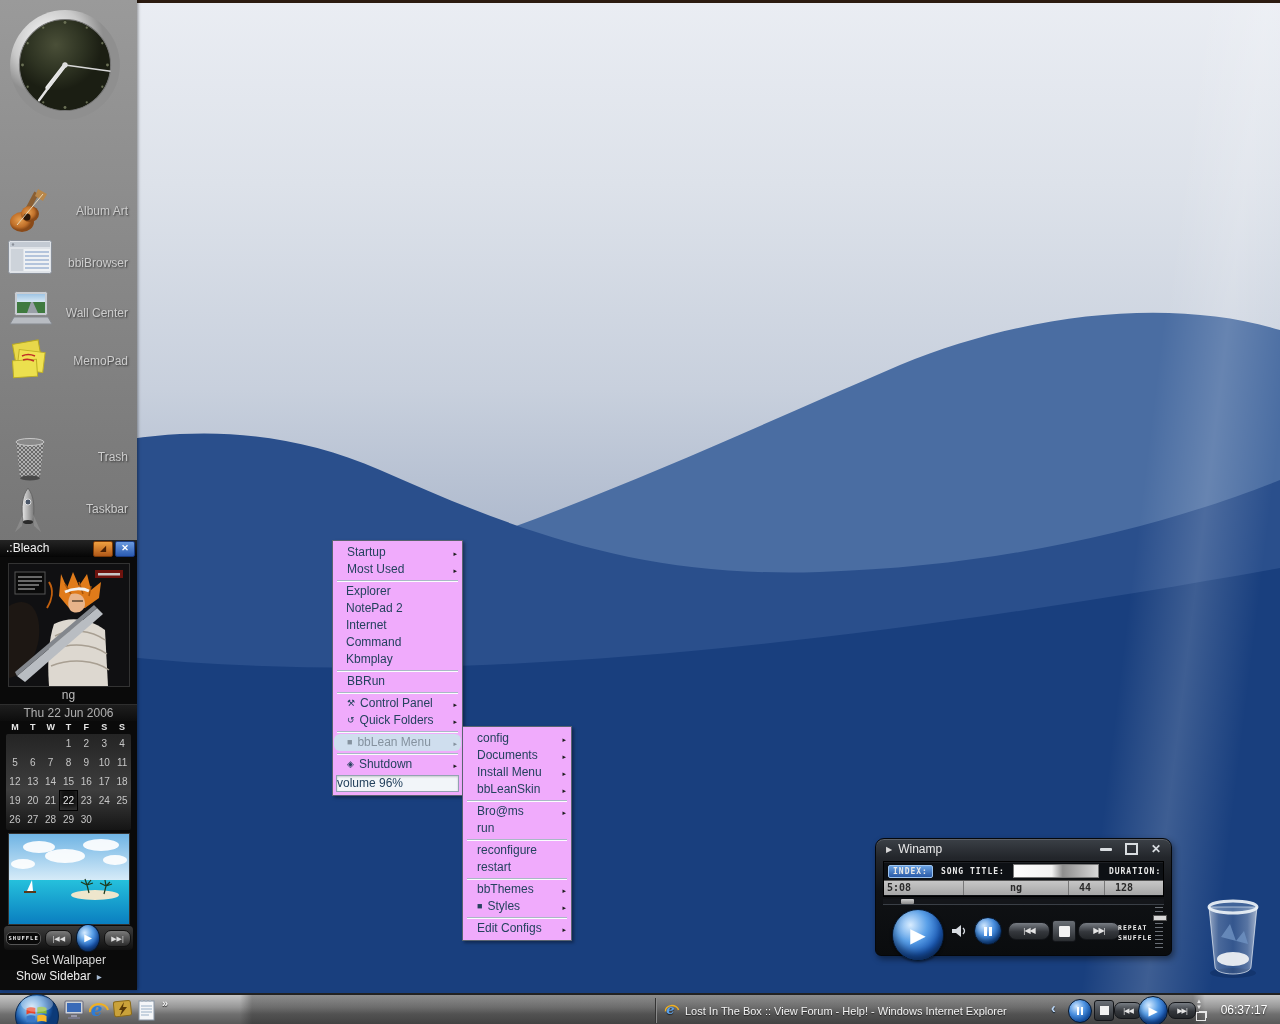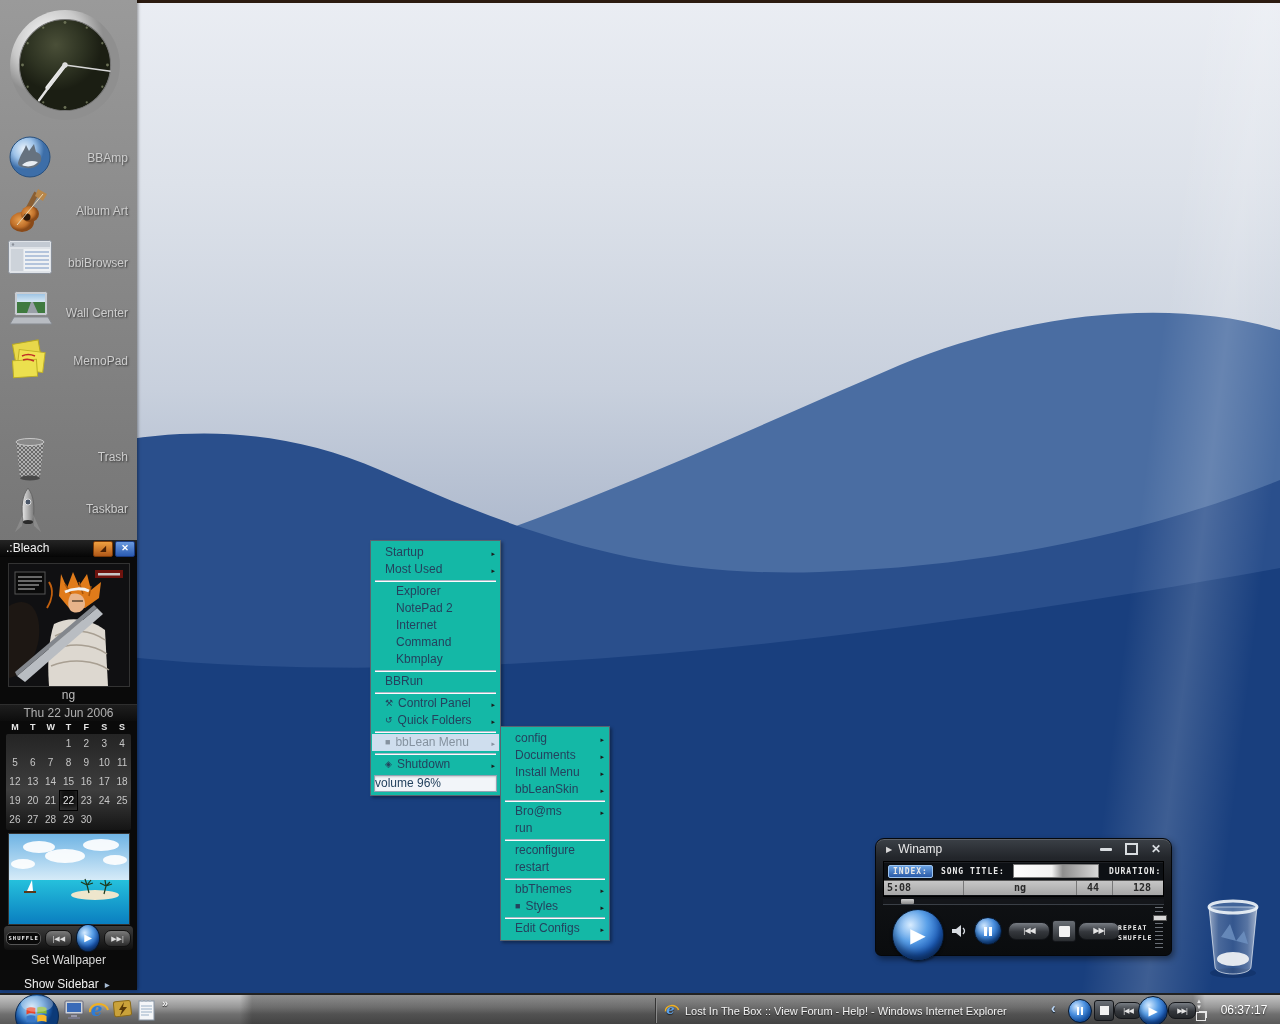--- a/index.html
+++ b/index.html
@@ -46,32 +46,32 @@
   .sb-shuffle{width:40px;height:11px;background:#090909;border:1px solid #555;border-radius:5px;color:#eee;
     font:bold 5.5px "DejaVu Sans Mono",monospace;letter-spacing:1px;line-height:11px;text-align:center;}
   .pill{height:15px;border-radius:7px;background:linear-gradient(180deg,#7a7a7a,#2a2a2a);border:1px solid #111;
     color:#ddd;font-size:7px;line-height:15px;text-align:center;}
   .sb-prev,.sb-next{width:30px;}
   .sb-play{width:26px;height:26px;border-radius:50%;border:1px solid #061830;
     background:radial-gradient(circle at 35% 30%,#d8ecff,#5aa0e8 35%,#1a5ab8 65%,#0a2a66);
     color:#fff;font-size:10px;line-height:26px;text-align:center;box-shadow:inset 0 -3px 5px rgba(0,0,0,.4);}
   .bl-setwall{position:absolute;left:0;top:413px;width:137px;text-align:center;color:#d6d6d6;font-size:12px;}
   .bl-showside{position:absolute;left:0;top:430px;width:137px;height:20px;background:#0c0c0c;color:#f0f0f0;
-    font-size:12px;line-height:28px;padding-left:24px;box-sizing:border-box;}
+    font-size:12px;line-height:13px;padding-left:16px;box-sizing:border-box;}
   .bl-showside .arr{color:#a8bcd4;font-size:10px;margin-left:6px;}
   
-  .menu{position:absolute;background:#14b8a6;border:1px solid #5a6470;box-shadow:2px 2px 3px rgba(0,0,0,.35);
-    padding:3px 1px;font-size:12px;color:#24425e;margin-left:38px;}
+  .menu{position:absolute;background:#f0abfc;border:1px solid #5a6470;box-shadow:2px 2px 3px rgba(0,0,0,.35);
+    padding:3px 1px;font-size:12px;color:#24425e;}
   #root-menu{left:332px;top:540px;width:127px;}
   #bblean-submenu{left:462px;top:726px;width:106px;}
   .menu-item{position:relative;height:17px;line-height:17px;padding:0 13px;white-space:nowrap;}
-  .menu-item.indent{padding-left:24px;}
+  .menu-item.indent{padding-left:12px;}
   .mi-icon{font-size:9px;margin-right:5px;vertical-align:1px;}
   .mi-arrow{position:absolute;right:4px;top:1px;font-size:7px;color:#1c1c1c;}
-  .menu-item.highlight{background:#cfdeee;color:#85929f;}
+  .menu-item.highlight{background:#cfdeee;color:#85929f;border-radius:6px;}
   .menu-item.highlight .mi-arrow{color:#85929f;}
   .menu-sep{height:1px;background:#aab8c6;margin:2px 3px;box-shadow:0 1px 0 #fbfcfe;}
   .menu-item.boxed{border:1px solid #93a2b2;margin:2px 2px 0;text-align:left;height:15px;line-height:15px;
     background:#f2f5f9;box-shadow:inset 0 1px 2px rgba(0,0,0,.18);padding:0;}
   
   .winamp{position:absolute;left:875px;top:838px;width:297px;height:118px;border:1px solid #05070a;
     border-radius:9px 9px 6px 6px;box-sizing:border-box;
     background:linear-gradient(180deg,#3b4047 0%,#23262b 16%,#101215 45%,#0a0c0e 100%);
     box-shadow:inset 0 1px 0 rgba(255,255,255,.18),2px 3px 6px rgba(0,0,0,.45);}
   .wa-title{height:20px;display:flex;align-items:center;color:#e8e8e8;font-size:12px;padding:0 10px;}
@@ -88,21 +88,21 @@
     padding:1px 4px;margin:0 8px 0 4px;}
   .wa-bar{width:84px;height:12px;margin-left:8px;border:1px solid #777;
     background:linear-gradient(90deg,#fdfdfd,#f2f2f2 45%,#8e8e8e 58%,#d8d8d8);}
   .wa-dur{margin-left:10px;}
   .wa-r2{display:flex;height:14px;background:linear-gradient(180deg,#c6c6c6,#a6a6a6);
     font:bold 10px "DejaVu Sans Mono",monospace;color:#2a2a2a;border-top:1px solid #555;}
   .wa-r2 span{display:block;line-height:14px;}
   .c-time{flex:0 0 76px;padding-left:3px;border-right:1px solid #777;}
   .c-track{flex:1;text-align:center;border-right:1px solid #777;}
   .c-khz{flex:0 0 32px;text-align:center;padding-right:3px;border-right:1px solid #777;}
-  .c-kbps{flex:0 0 38px;text-align:right;padding-right:12px;}
+  .c-kbps{flex:0 0 38px;text-align:center;padding-right:20px;}
   .wa-seek{position:absolute;left:7px;right:7px;top:60px;height:5px;background:#14161a;
     border-bottom:1px solid #3a3f46;}
   .wa-seek-h{position:absolute;left:18px;top:0;width:13px;height:5px;
     background:linear-gradient(180deg,#cfcfcf,#8a8a8a);border-radius:1px;}
   .wa-play{position:absolute;left:16px;top:70px;width:50px;height:50px;border-radius:50%;border:1px solid #061830;
     background:radial-gradient(circle at 35% 30%,#d8ecff,#5aa0e8 35%,#1a5ab8 65%,#0a2a66);
     box-shadow:inset 0 -6px 8px rgba(0,0,0,.45),0 1px 3px rgba(0,0,0,.6);
     color:#fff;text-align:center;line-height:50px;font-size:20px;}
   .wa-spk{position:absolute;left:74px;top:84px;}
   .wa-pause{position:absolute;left:98px;top:78px;width:26px;height:26px;border-radius:50%;border:1px solid #061830;
@@ -204,37 +204,20 @@
           <circle cx="19" cy="76" r="1.1"></circle>
           <circle cx="34" cy="91" r="1.1"></circle>
       </g>
       <line x1="55" y1="55" x2="38" y2="77" stroke="#ececec" stroke-width="4" stroke-linecap="round"></line>
       <line x1="55" y1="55" x2="30" y2="89" stroke="#e2e2e2" stroke-width="2.4" stroke-linecap="round"></line>
       <line x1="55" y1="55" x2="99" y2="61" stroke="#d8d8d8" stroke-width="1.3"></line>
       <circle cx="55" cy="55" r="2.6" fill="#ddd"></circle>
     </svg>
   </div>
 
-  <div class="dock-item" style="top:133px">
-    <span class="dock-icon">
-      <svg width="44" height="44" viewBox="0 0 44 44">
-        <defs>
-            <radialGradient id="g_wolf" cx="35%" cy="30%">
-              <stop offset="0%" stop-color="#eaf3fc"></stop>
-              <stop offset="55%" stop-color="#9dc2e8"></stop>
-              <stop offset="100%" stop-color="#3d6ea8"></stop>
-            </radialGradient>
-          </defs>
-        <circle cx="22" cy="22" r="20" fill="url(#g_wolf)" stroke="#28507e"></circle>
-        <path d="M10,28 C12,20 16,16 18,10 L21,16 L26,9 L28,17 C32,18 34,21 33,26 C30,32 24,34 18,33 C13,32 10,31 10,28 Z" fill="#66727f"></path>
-        <path d="M14,30 C18,26 24,25 30,27 C27,31 20,33 14,30 Z" fill="#e8edf2"></path>
-      </svg>
-    </span>
-    <span class="dock-label">BBAmp</span>
-  </div>
 
   <div class="dock-item" style="top:186px">
     <span class="dock-icon">
       <svg width="44" height="46" viewBox="0 0 44 46">
         <defs>
             <radialGradient id="g_gtr" cx="40%" cy="40%">
               <stop offset="0%" stop-color="#e8a050"></stop>
               <stop offset="70%" stop-color="#c0702a"></stop>
               <stop offset="100%" stop-color="#8a4a18"></stop>
             </radialGradient>

